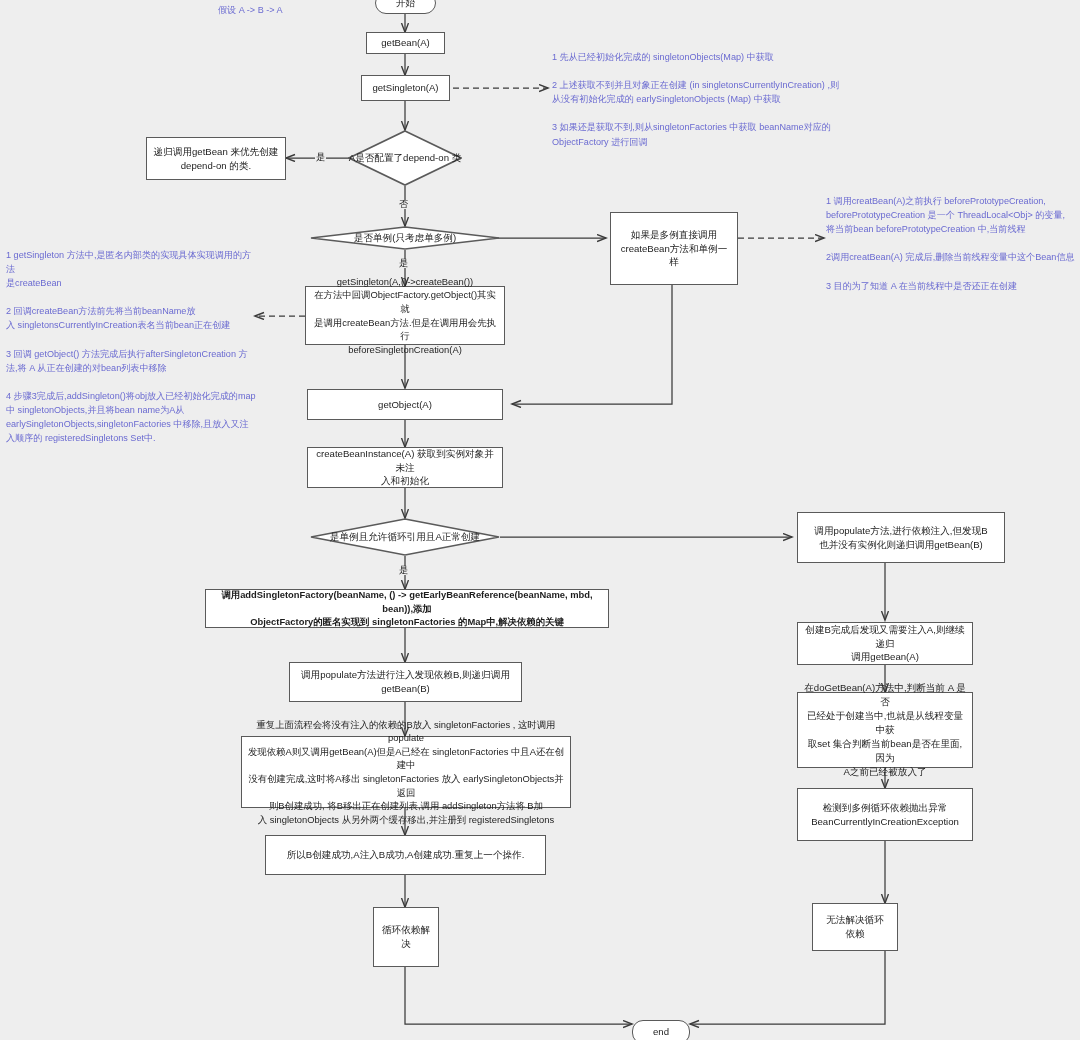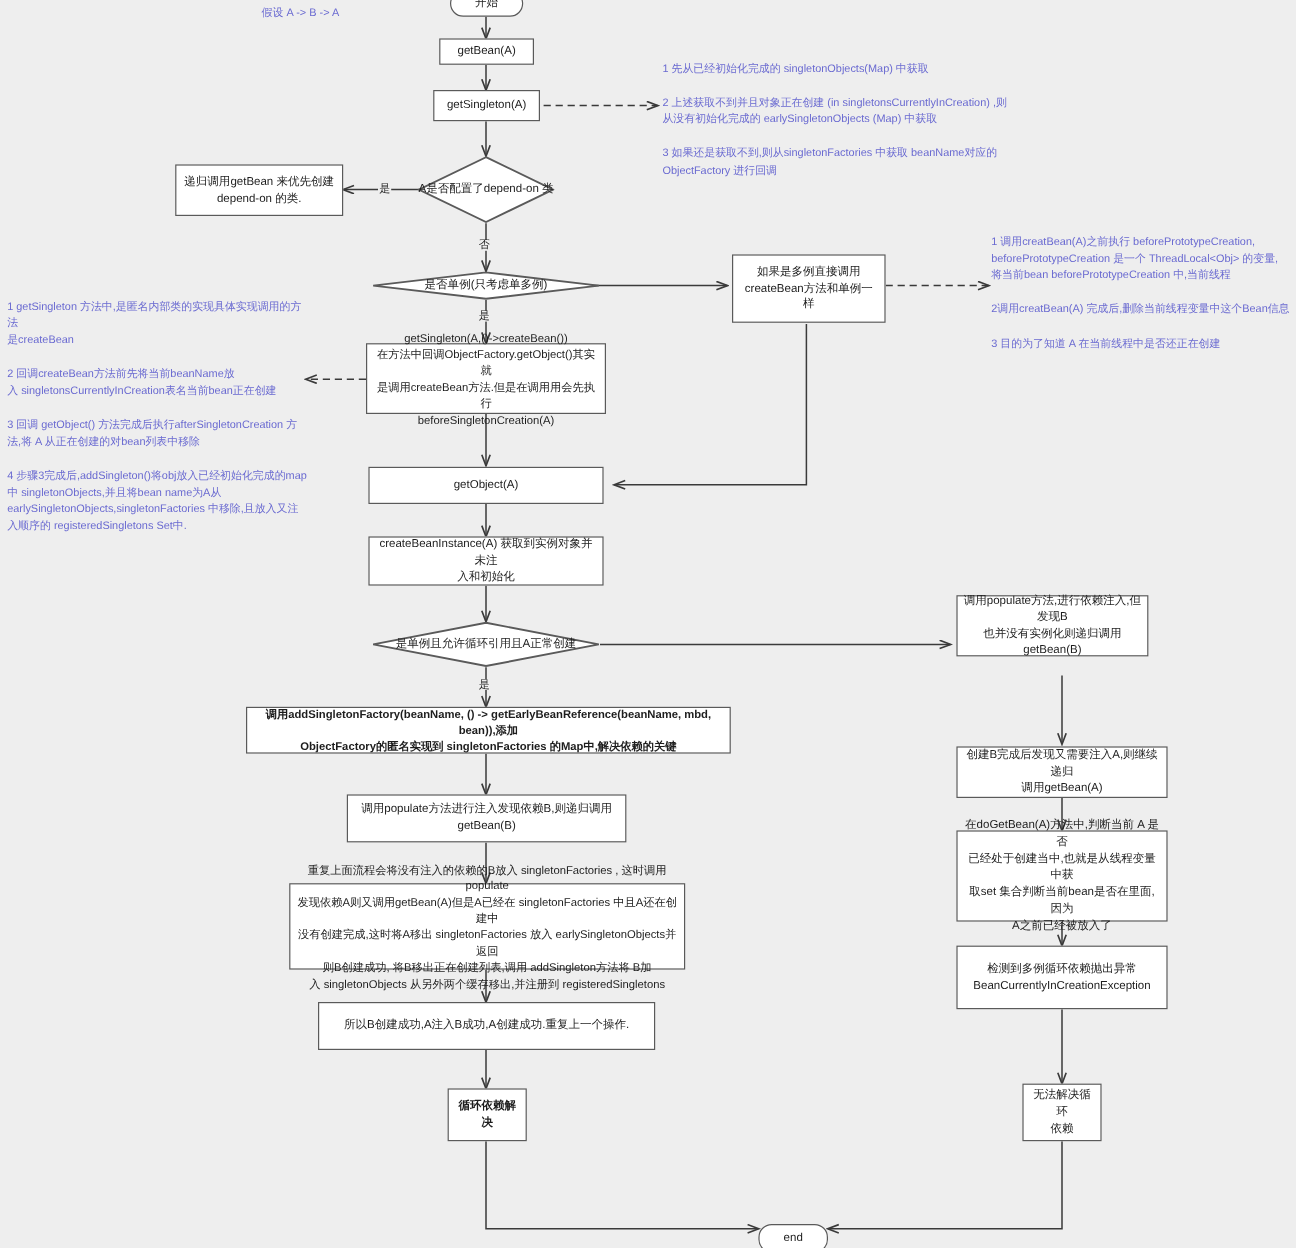--- a/index.html
+++ b/index.html
@@ -176,21 +176,21 @@
   <div class="node" style="left:146px;top:137px;width:140px;height:43px;">递归调用getBean 来优先创建
 depend-on 的类.</div>
 
   <div class="diamond" style="left:310px;top:226px;width:190px;height:24px;">
     <svg class="dshape" viewBox="0 0 190 24" preserveAspectRatio="none">
       <polygon points="95,1 189,12 95,23 1,12" fill="#ffffff" stroke="#5a5a5a" stroke-width="1.6"></polygon>
     </svg>
     <span class="dtext">是否单例(只考虑单多例)</span>
   </div>
 
-  <div class="node" style="left:610px;top:212px;width:128px;height:57px;">如果是多例直接调用
+  <div class="node" style="left:610px;top:212px;width:128px;height:73px;">如果是多例直接调用
 createBean方法和单例一样</div>
 
   <div class="node small" style="left:305px;top:286px;width:200px;height:59px;">getSingleton(A,()-&gt;createBean())
 在方法中回调ObjectFactory.getObject()其实就
 是调用createBean方法.但是在调用用会先执行
 beforeSingletonCreation(A)</div>
 
   <div class="node" style="left:307px;top:389px;width:196px;height:31px;">getObject(A)</div>
 
   <div class="node" style="left:307px;top:447px;width:196px;height:41px;">createBeanInstance(A) 获取到实例对象并未注
@@ -210,37 +210,37 @@
 发现依赖A则又调用getBean(A)但是A已经在 singletonFactories 中且A还在创建中
 没有创建完成,这时将A移出 singletonFactories 放入 earlySingletonObjects并返回
 则B创建成功, 将B移出正在创建列表,调用 addSingleton方法将 B加
 入 singletonObjects 从另外两个缓存移出,并注册到 registeredSingletons</div>
 
   <div class="node" style="left:289px;top:662px;width:233px;height:40px;">调用populate方法进行注入发现依赖B,则递归调用
 getBean(B)</div>
 
   <div class="node" style="left:265px;top:835px;width:281px;height:40px;">所以B创建成功,A注入B成功,A创建成功.重复上一个操作.</div>
 
-  <div class="node" style="left:373px;top:907px;width:66px;height:44px;font-weight:bold;">循环依赖解决</div>
-
-  <div class="node" style="left:797px;top:496px;width:160px;height:51px;">调用populate方法,进行依赖注入,但发现B
+  <div class="node" style="left:373px;top:907px;width:66px;height:60px;">循环依赖解决</div>
+
+  <div class="node" style="left:797px;top:512px;width:208px;height:51px;">调用populate方法,进行依赖注入,但发现B
 也并没有实例化则递归调用getBean(B)</div>
 
   <div class="node" style="left:797px;top:622px;width:176px;height:43px;">创建B完成后发现又需要注入A,则继续递归
 调用getBean(A)</div>
 
   <div class="node" style="left:797px;top:692px;width:176px;height:76px;">在doGetBean(A)方法中,判断当前 A 是否
 已经处于创建当中,也就是从线程变量中获
 取set 集合判断当前bean是否在里面,因为
 A之前已经被放入了</div>
 
   <div class="node" style="left:797px;top:788px;width:176px;height:53px;">检测到多例循环依赖抛出异常
 BeanCurrentlyInCreationException</div>
 
-  <div class="node" style="left:852px;top:903px;width:66px;height:48px;text-align:center;">无法解决循环
+  <div class="node" style="left:812px;top:903px;width:86px;height:48px;text-align:center;">无法解决循环
 依赖</div>
 
   <div class="node term" style="left:632px;top:1020px;width:58px;height:24px;">end</div>
 
   <div class="elabel" style="left:315px;top:153px;">是</div>
   <div class="elabel" style="left:398px;top:200px;">否</div>
   <div class="elabel" style="left:398px;top:259px;">是</div>
   <div class="elabel" style="left:398px;top:566px;">是</div>
 
 </div>

